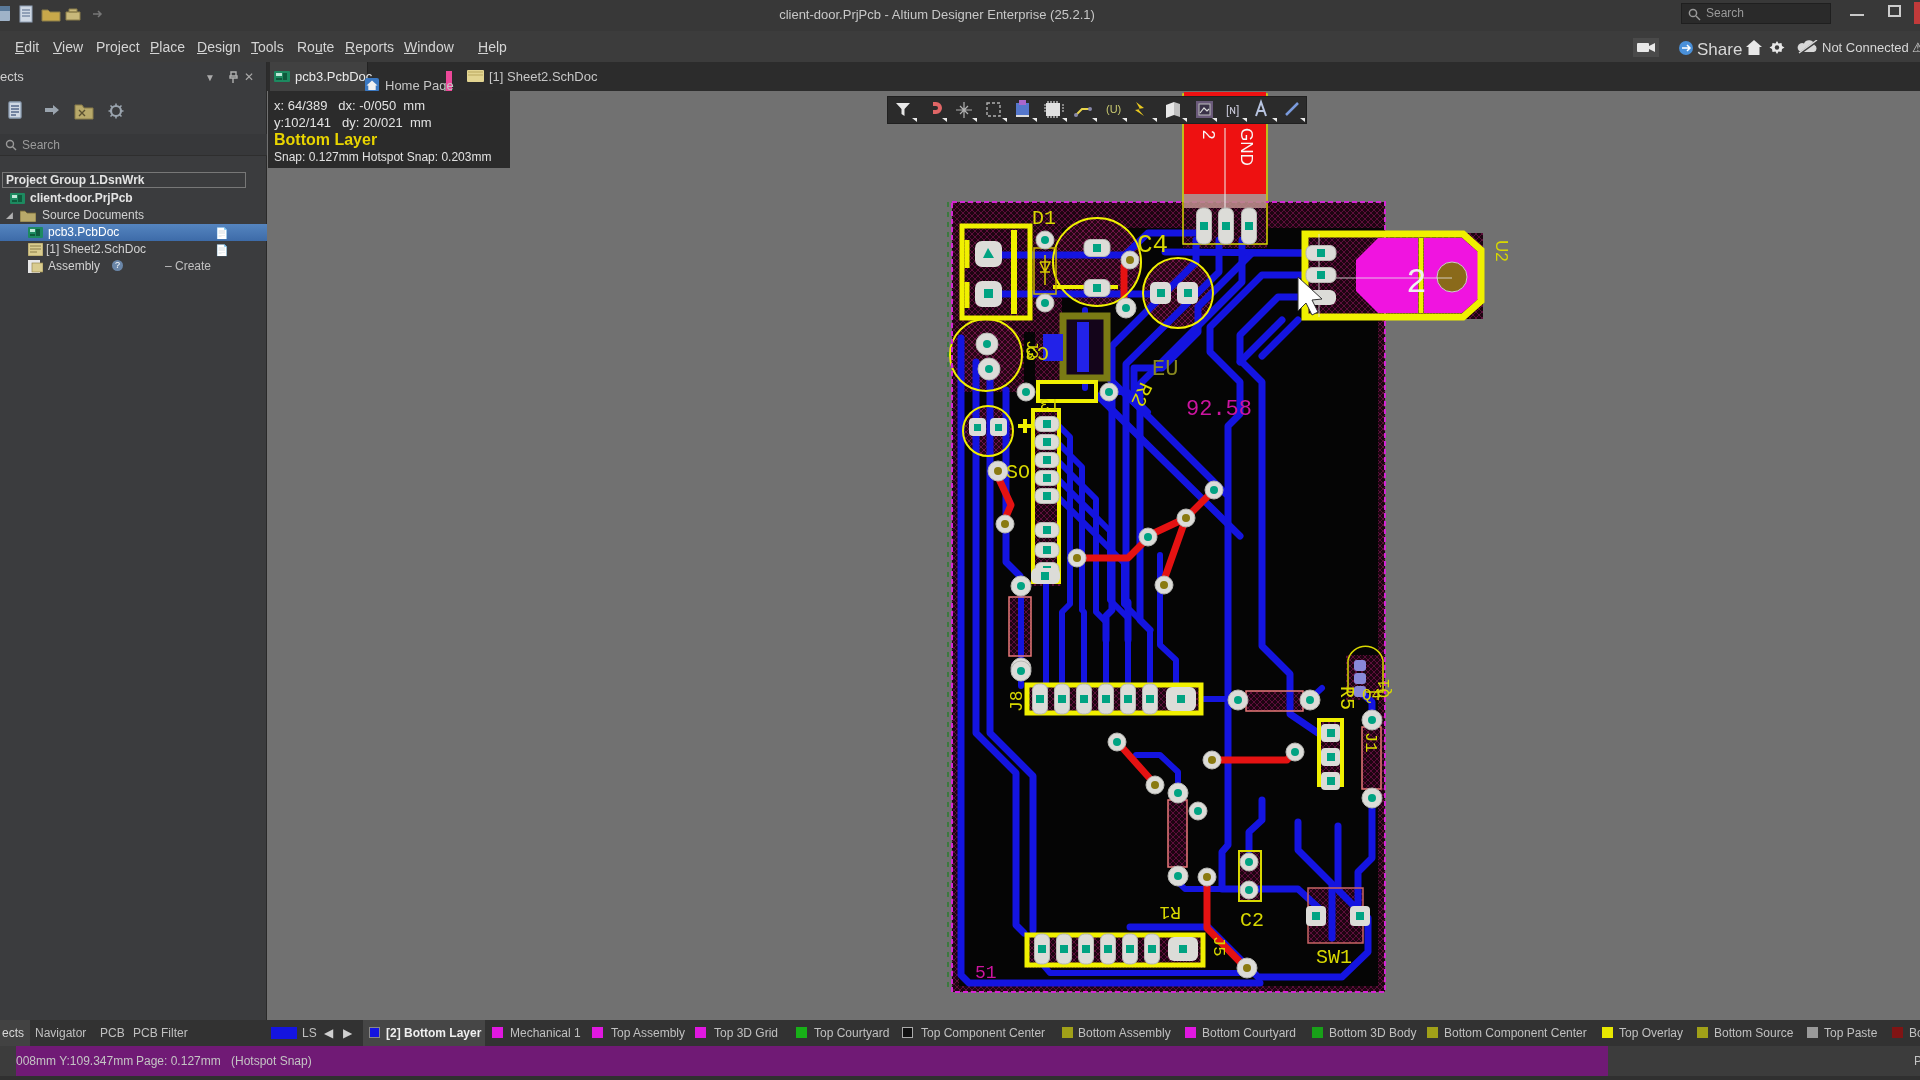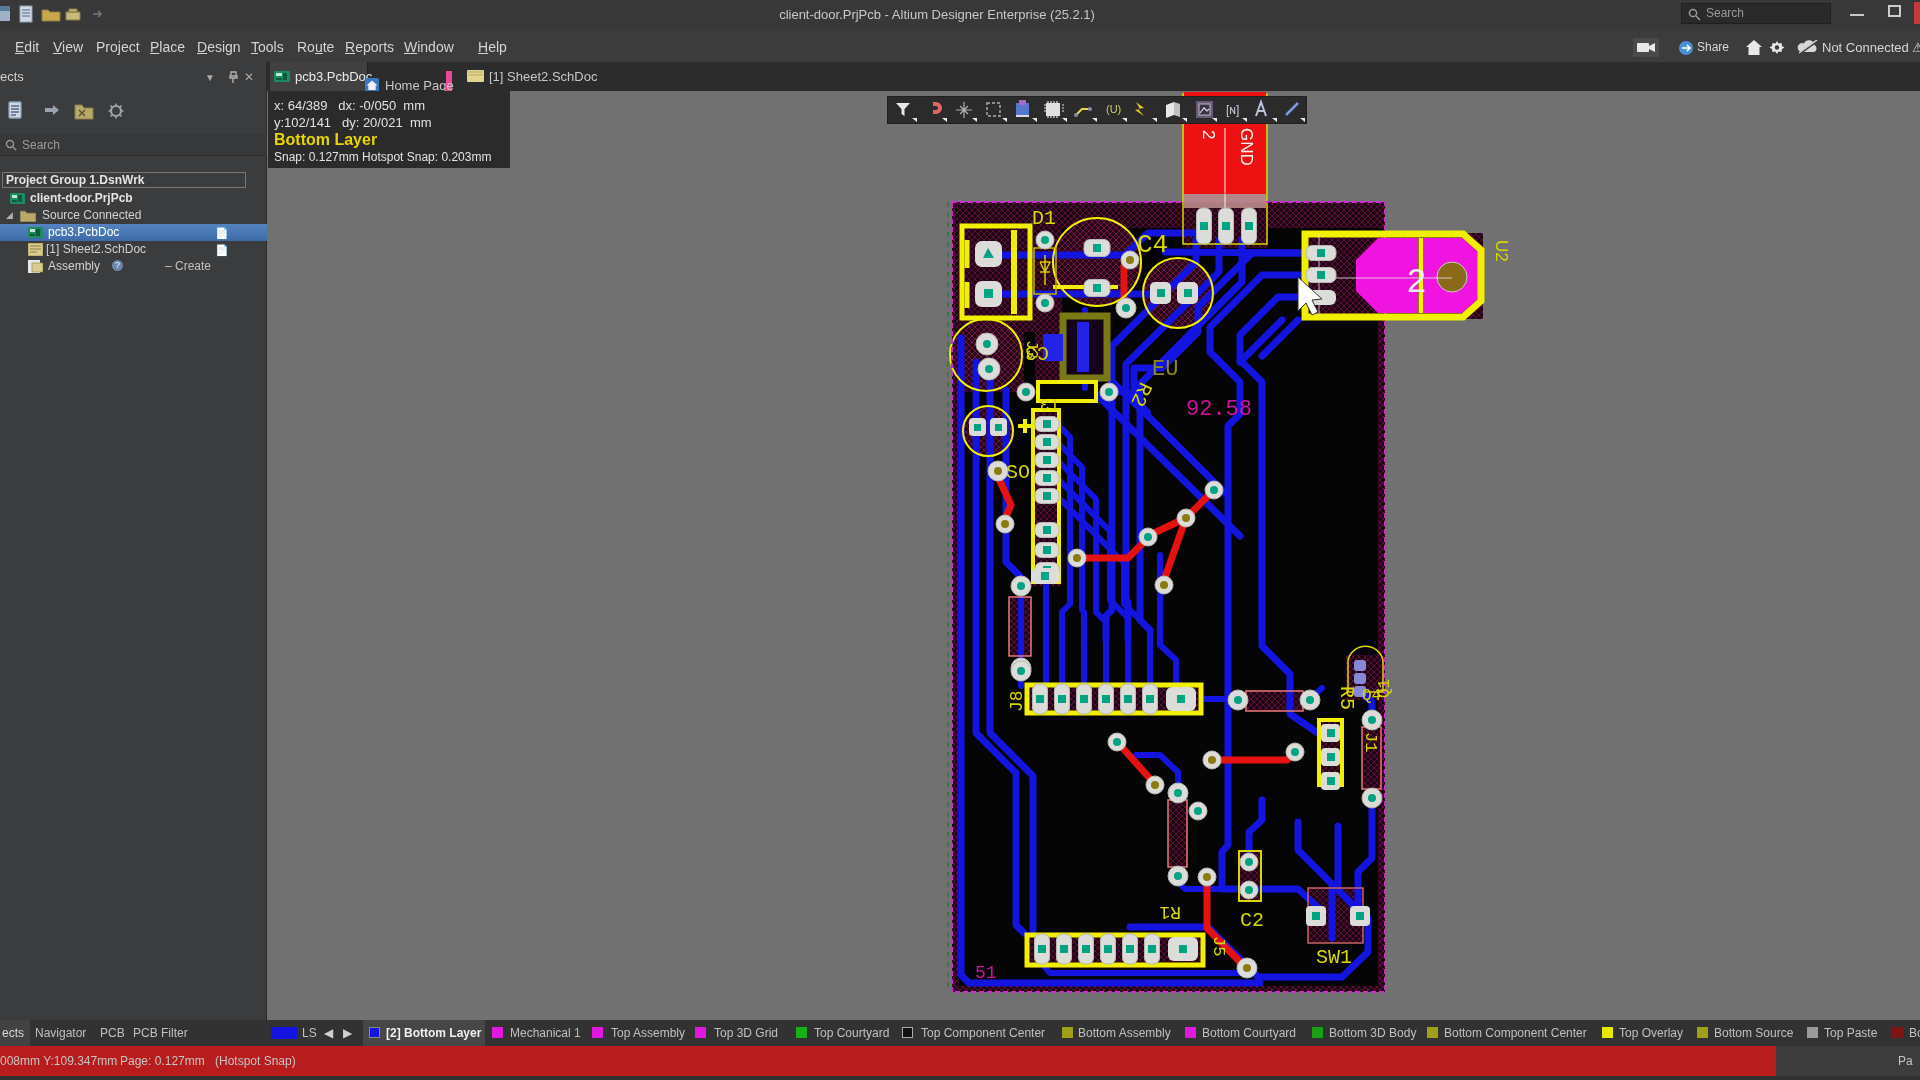--- a/index.html
+++ b/index.html
@@ -26,21 +26,21 @@
   
   #canvas{left:267px;top:91px;width:1653px;height:929px;background:#717171;}
   
   #tooltip{left:268px;top:91px;width:242px;height:77px;background:#2b2b2b;color:#e2e2e2;
            font-size:13px;z-index:30;}
   
   #ftoolbar{left:887px;top:96px;width:420px;height:28px;background:#2b2b2b;z-index:25;
             border:1px solid #202020;}
   
   #tabs2{left:0;top:1020px;width:1920px;height:26px;background:#323232;color:#c0c0c0;font-size:12px;}
-  #statusbar{left:0;top:1046px;width:1776px;height:30px;background:#b91c1c;color:#c4c4c4;font-size:12px;}
+  #statusbar{left:16px;top:1046px;width:1592px;height:30px;background:#701a75;color:#c4c4c4;font-size:12px;}
   #bottomedge{left:0;top:1076px;width:1920px;height:4px;background:#303030;}
   .sq{display:inline-block;width:11px;height:11px;margin:0 5px 0 14px;vertical-align:-1px;}
 </style>
 </head>
 <body>
 <div id="app">
 
   <div class="abs" id="titlebar"></div>
   <div class="abs" id="titletext">client-door.PrjPcb - Altium Designer Enterprise (25.2.1)</div>
   <div class="abs" id="searchbox"><svg style="position:absolute;left:6px;top:4px;" width="13" height="13" viewBox="0 0 13 13">
@@ -65,21 +65,21 @@
         <rect x="4" y="5" width="12" height="9" rx="1" fill="#e8e8e8"></rect>
         <path d="M16,8 l6,-3 v9 l-6,-3 z" fill="#e8e8e8"></path>
       </svg>
   </div>
   <div class="abs" style="left:1678px;top:40px;z-index:40;">
     <svg width="16" height="16" viewBox="0 0 16 16">
         <circle cx="8" cy="8" r="7" fill="#4a90d9"></circle>
         <path d="M4,8 h8 m-3,-3 l3,3 -3,3" stroke="#fff" stroke-width="1.5" fill="none"></path>
       </svg>
   </div>
-  <div class="abs" style="left:1697px;top:40px;color:#d8d8d8;font-size:12px;z-index:40;">Share</div>
+  <div class="abs" style="left:1697px;top:40px;color:#d8d8d8;font-size:17px;z-index:40;">Share</div>
   <svg class="abs" style="left:1745px;top:39px;z-index:40;" width="18" height="17" viewBox="0 0 18 17">
       <path d="M9,1 L17,8 h-2.5 v8 h-11 v-8 H1 z" fill="#e8e8e8"></path>
     </svg>
   <svg class="abs" style="left:1768px;top:39px;z-index:40;" width="18" height="17" viewBox="0 0 18 17">
       <path d="M9,2 l1.5,2.5 3,-0.5 0.5,3 2.5,1.5 -2.5,1.5 -0.5,3 -3,-0.5 -1.5,2.5 -1.5,-2.5 -3,0.5 -0.5,-3 -2.5,-1.5 2.5,-1.5 0.5,-3 3,0.5 z" fill="#e8e8e8"></path>
       <circle cx="9" cy="8.5" r="2.2" fill="#3c3c3c"></circle>
     </svg>
   <svg class="abs" style="left:1797px;top:40px;z-index:40;" width="22" height="15" viewBox="0 0 22 15">
       <path d="M5,12 a4.5,4.5 0 1 1 2,-8.6 a5.5,5.5 0 0 1 10.4,1.6 a3.8,3.8 0 0 1 -0.4,7 z" fill="#d8d8d8"></path>
       <path d="M2,14 L20,1" stroke="#3c3c3c" stroke-width="2.4"></path>
@@ -144,21 +144,21 @@
           <rect x="8" y="3" width="4" height="7" fill="#0f5a3c"></rect>
           <rect x="2" y="8" width="5" height="2" fill="#0f5a3c"></rect>
         </svg>
       <b style="position:absolute;left:30px;color:#e4e4e4;">client-door.PrjPcb</b>
     </div>
     <div class="treerow" style="top:145px;">
       <span style="position:absolute;left:6px;top:0px;color:#b0b0b0;font-size:9px;">◢</span>
       <svg class="abs" style="left:20px;top:2px" width="16" height="13" viewBox="0 0 16 13">
           <path d="M0,2 h5 l2,2 h9 v9 h-16 z" fill="#b8a96a" stroke="#6e6236" stroke-width="0.8"></path>
         </svg>
-      <span style="position:absolute;left:42px;">Source Connected</span>
+      <span style="position:absolute;left:42px;">Source Documents</span>
     </div>
     <div class="treerow" style="top:162px;background:linear-gradient(#5585c0,#3d6ba8);color:#fff;">
       <svg class="abs" style="left:28px;top:2px" width="15" height="13" viewBox="0 0 15 13">
           <rect x="0" y="1" width="15" height="11" rx="1" fill="#1d8a60"></rect>
           <rect x="2" y="3" width="5" height="3" fill="#bfe8d8"></rect>
           <rect x="8" y="3" width="4" height="7" fill="#0f5a3c"></rect>
           <rect x="2" y="8" width="5" height="2" fill="#0f5a3c"></rect>
         </svg>
       <span style="position:absolute;left:48px;">pcb3.PcbDoc</span>
       <span style="position:absolute;left:215px;top:1px;font-size:11px;color:#dde;">📄</span>

